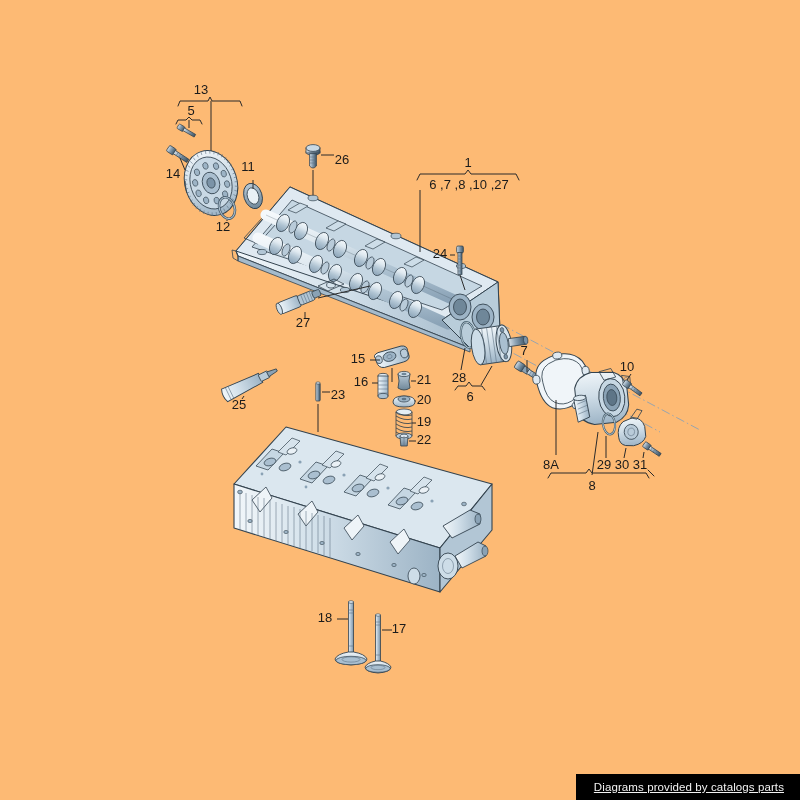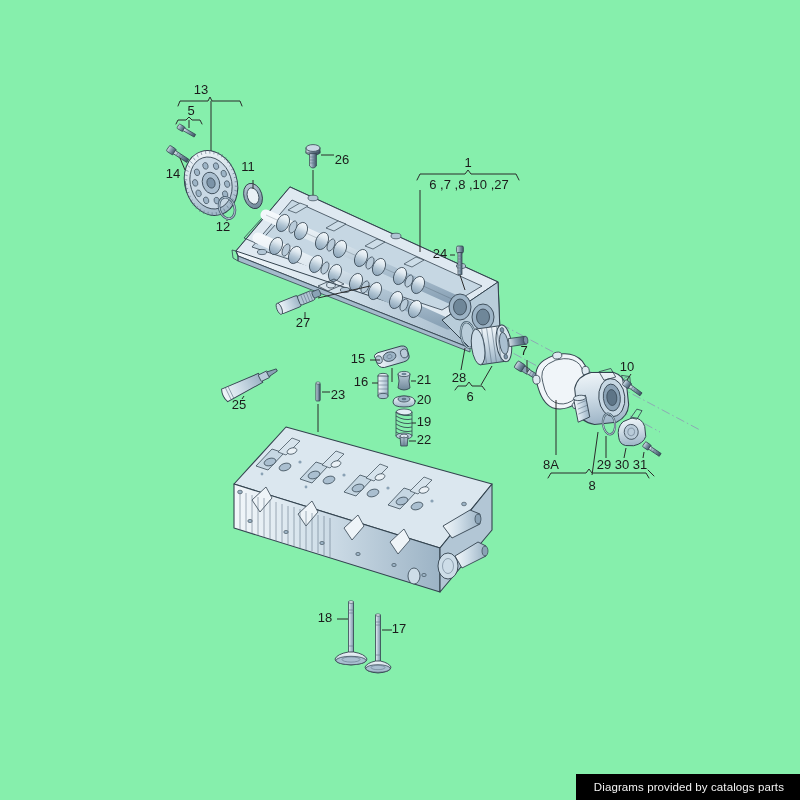--- a/index.html
+++ b/index.html
@@ -8,21 +8,21 @@
     padding: 0;
     background: #ffffff;
   }
   body {
     font-family: "Liberation Sans", sans-serif;
   }
   #page {
     position: relative;
     width: 800px;
     height: 800px;
-    background: #86efac;
+    background: #fdba74;
     overflow: hidden;
   }
   #diagram-svg {
     position: absolute;
     left: 0;
     top: 0;
     width: 800px;
     height: 800px;
   }
   .lbl {
@@ -65,20 +65,21 @@
     bottom: 0;
     height: 26px;
     background: #000000;
     color: #f2f2f2;
     font-size: 11.5px;
     display: flex;
     align-items: center;
     padding: 0 16px 0 18px;
     letter-spacing: 0.1px;
     white-space: nowrap;
+    text-decoration: underline;
   }
 </style>
 </head>
 <body>
 
 <div id="page">
 
   <svg id="diagram-svg" viewBox="0 0 800 800">
     <defs>
       <linearGradient id="gMetalV" x1="0" y1="0" x2="0" y2="1">

